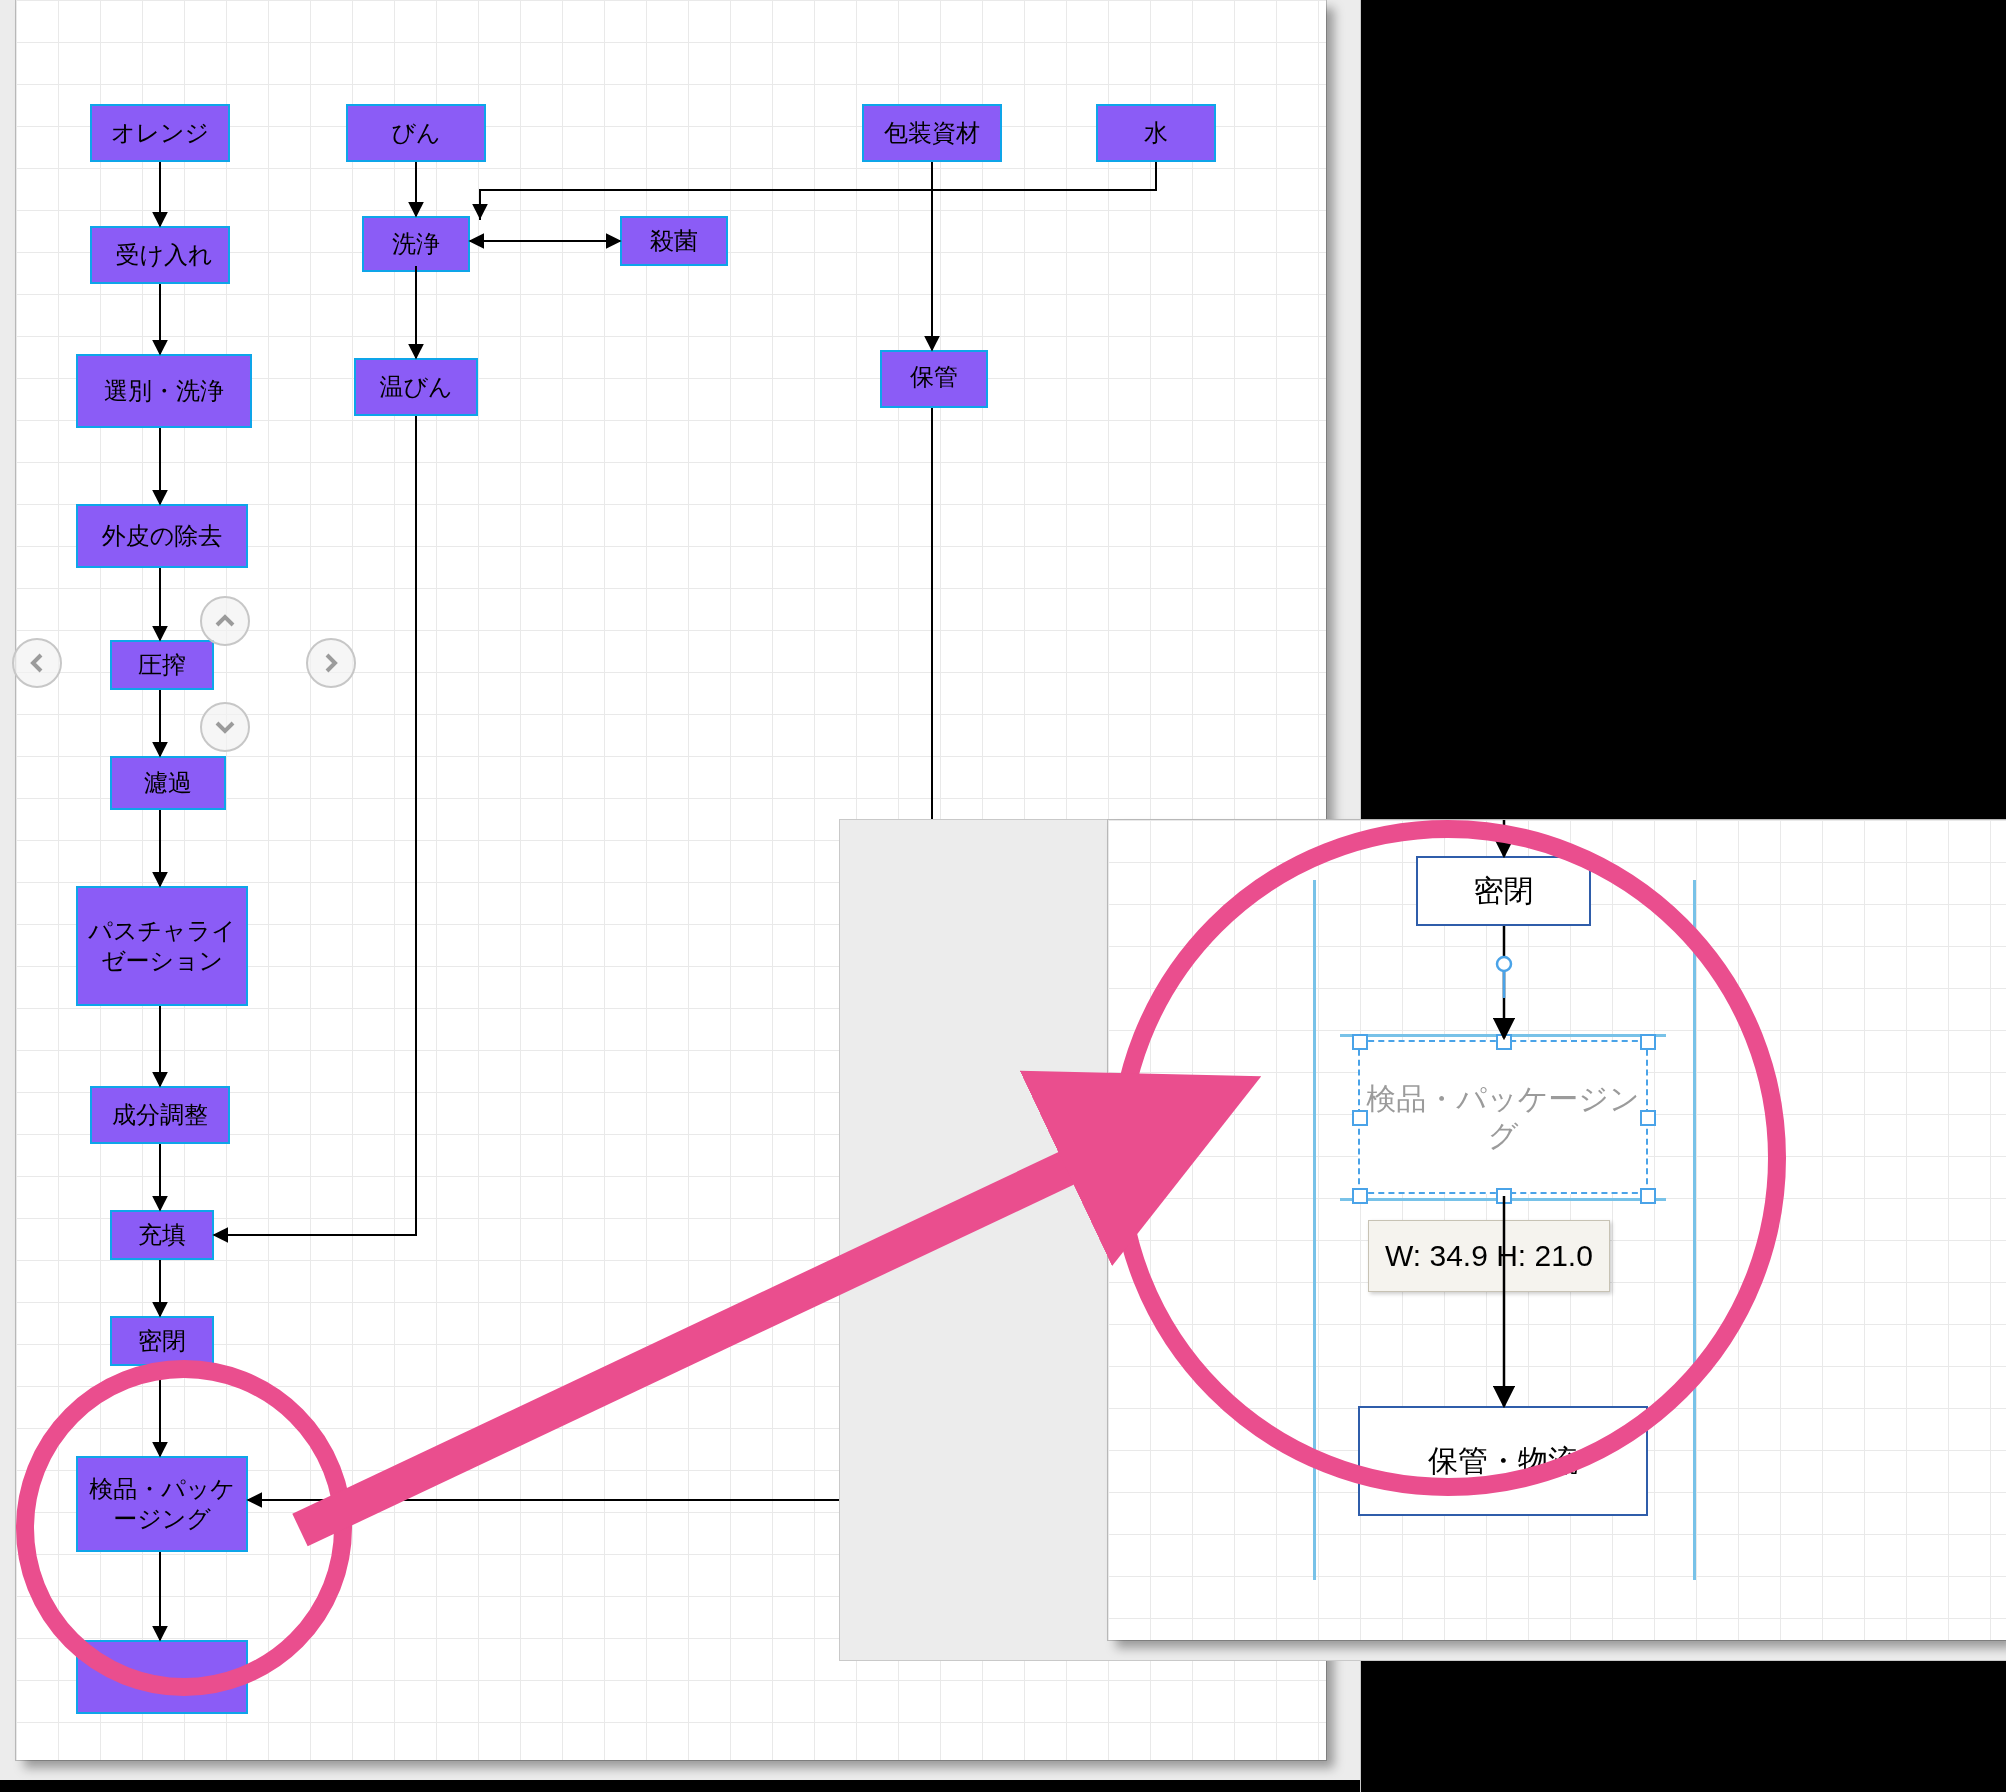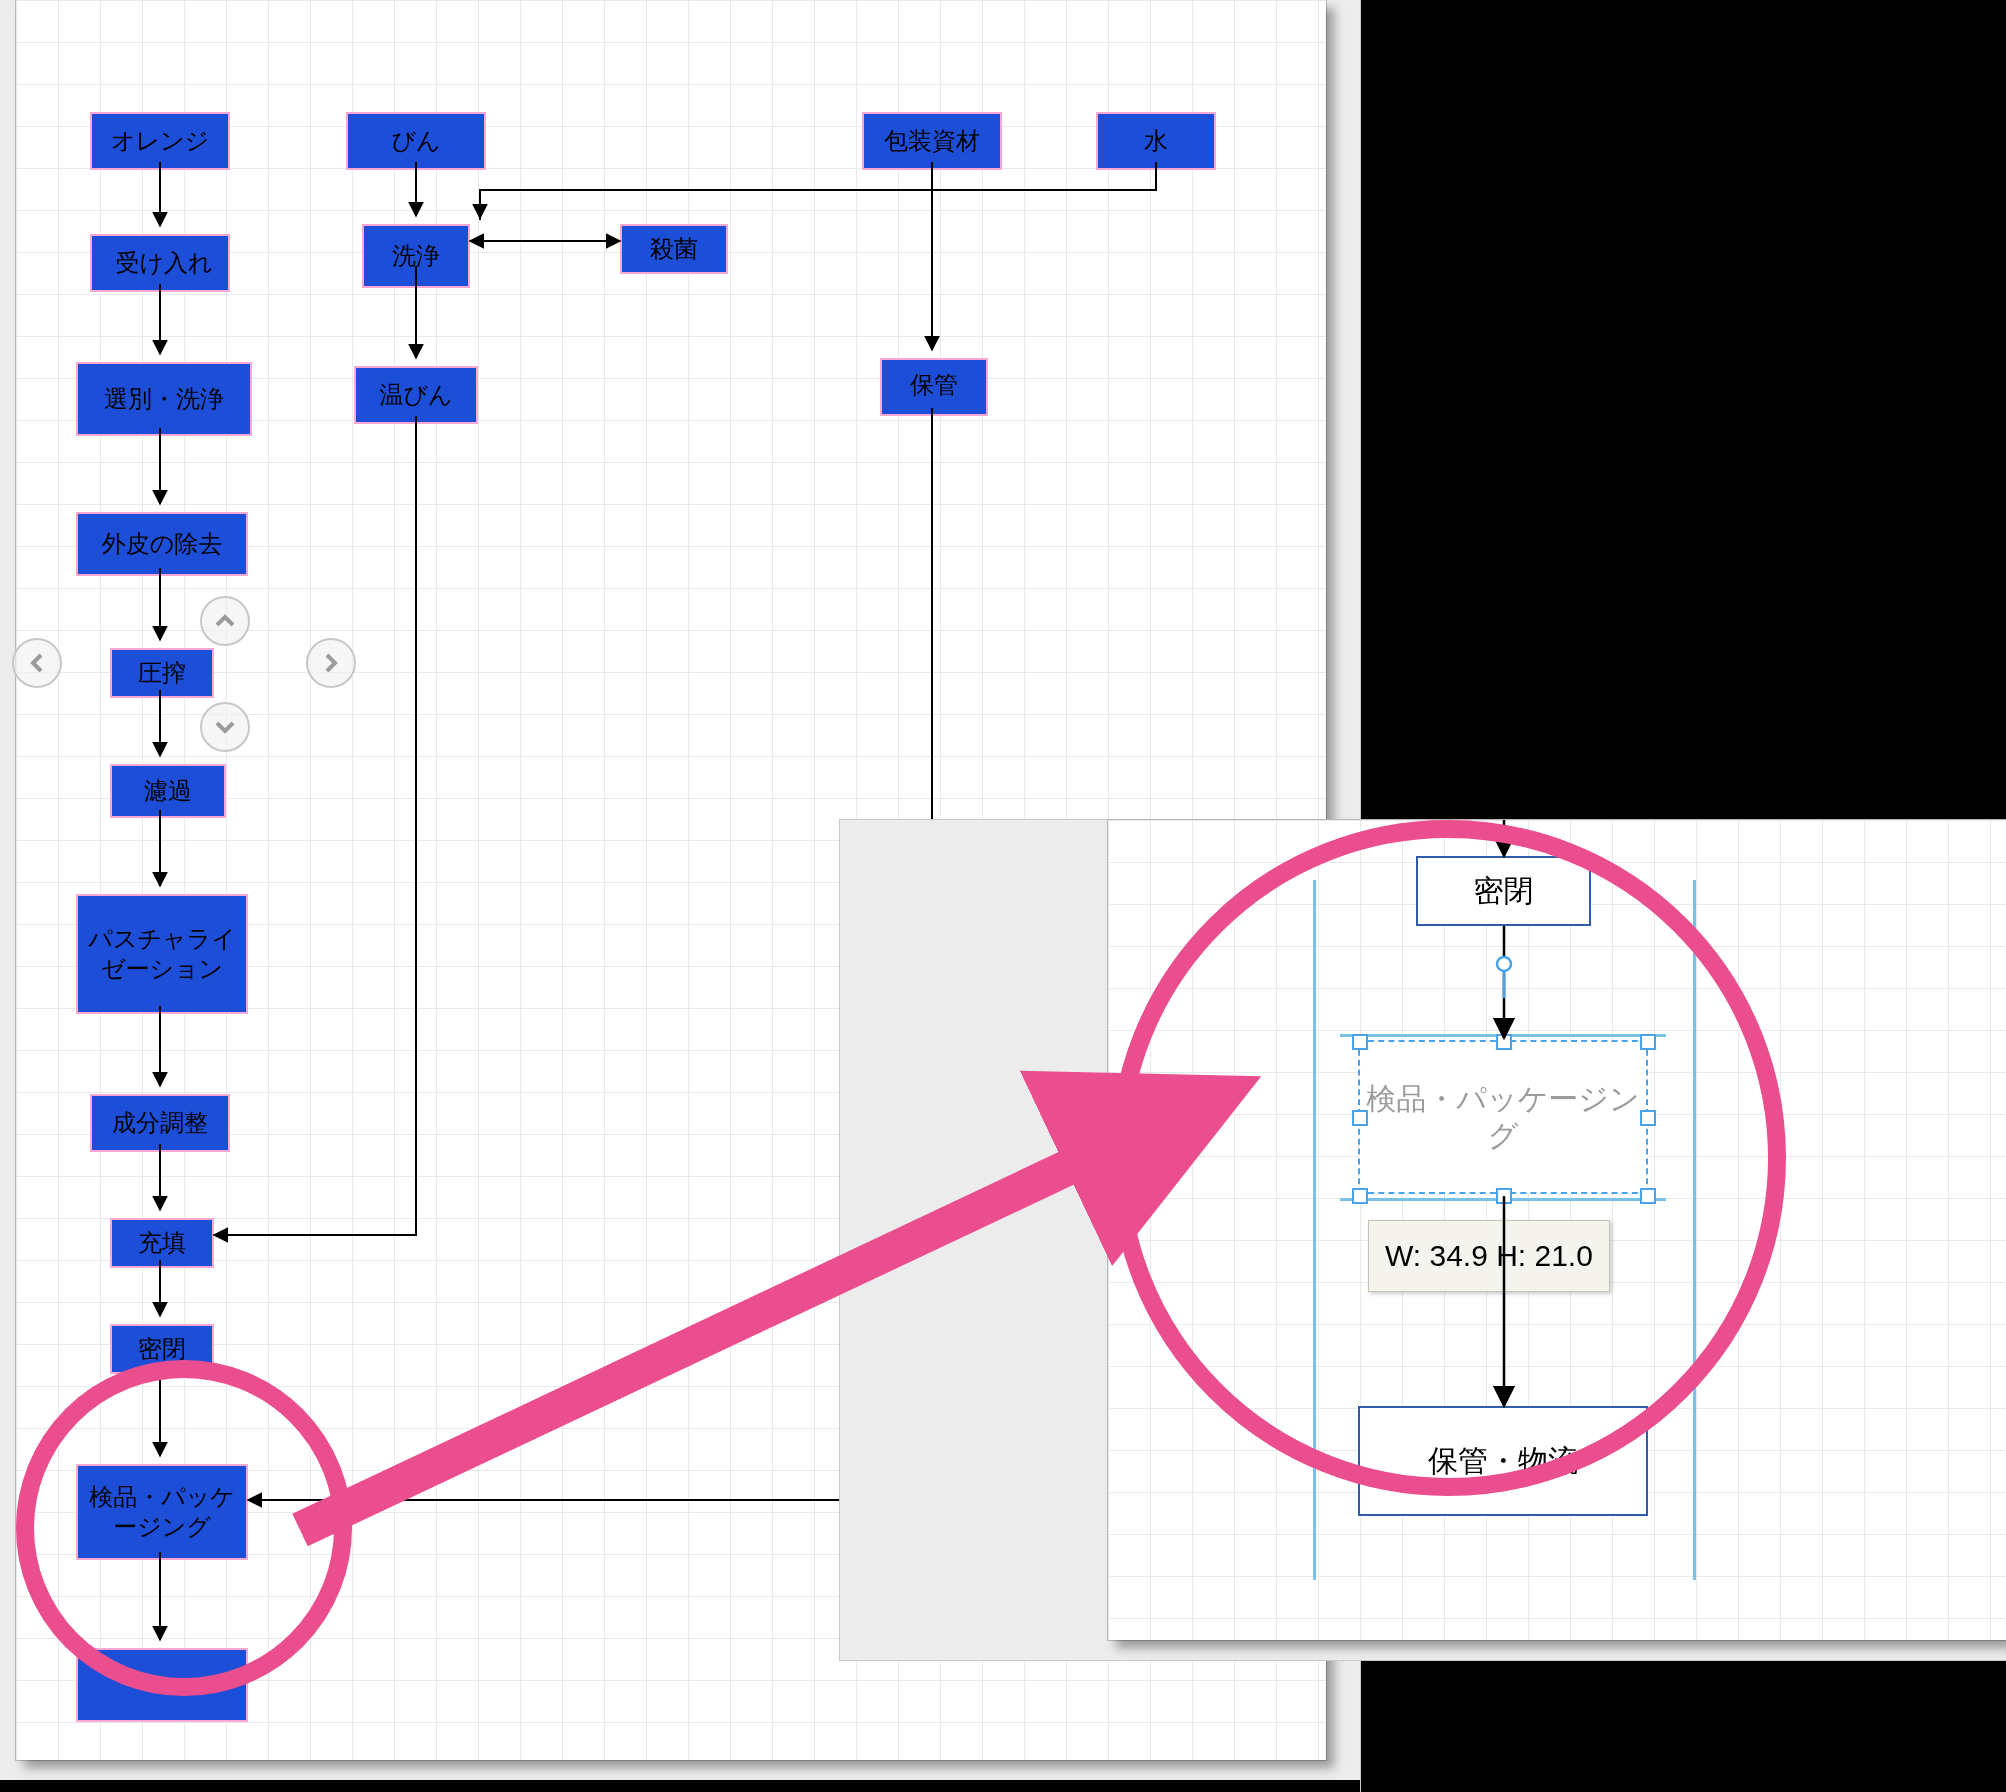--- a/index.html
+++ b/index.html
@@ -11,21 +11,21 @@
     background-size:42px 42px;}
   .panel{position:absolute;box-shadow:0 0 0 1px #c9c9c9;}
   #panelA{left:0;top:0;width:1360px;height:1792px;}
   #panelA .pagebg{position:absolute;left:0;top:0;width:1360px;height:1780px;background:#ececec;}
   #panelA .page{position:absolute;left:16px;top:0;width:1310px;height:1760px;box-shadow:8px 8px 10px rgba(0,0,0,.35),0 0 0 1px #bbb;}
   #panelB{left:840px;top:820px;width:1166px;height:840px;}
   #panelB .pagebg{position:absolute;left:0;top:0;width:1166px;height:840px;background:#ececec;}
   #panelB .page{position:absolute;left:268px;top:0;width:898px;height:820px;box-shadow:8px 8px 10px rgba(0,0,0,.35),0 0 0 1px #bbb;}
 
   
-  .node{position:absolute;border:2px solid #f9a8d4;background:#1d4ed8;display:flex;align-items:center;justify-content:center;text-align:center;font-size:24px;line-height:1.25;color:#000;padding:4px;box-sizing:border-box;margin-top:8px;}
+  .node{position:absolute;border:2px solid #0ea5e9;background:#8b5cf6;display:flex;align-items:center;justify-content:center;text-align:center;font-size:24px;line-height:1.25;color:#000;padding:4px;box-sizing:border-box;}
   .title{position:absolute;font-weight:bold;font-size:28px;color:#000;text-decoration:underline;}
 
   
   svg.wires{position:absolute;left:0;top:0;pointer-events:none;}
 
   
   .navbtn{position:absolute;width:46px;height:46px;border-radius:50%;border:2px solid #c7c7c7;background:#f2f2f2aa;display:flex;align-items:center;justify-content:center;}
   .navbtn svg{stroke:#9b9b9b;fill:#9b9b9b;}
 
   
@@ -57,21 +57,21 @@
     <div class="node" style="left:110px;top:640px; width:104px;height:50px;">圧搾</div>
     <div class="node" style="left:110px;top:756px; width:116px;height:54px;">濾過</div>
     <div class="node" style="left:76px; top:886px; width:172px;height:120px;">パスチャライゼーション</div>
     <div class="node" style="left:90px; top:1086px;width:140px;height:58px;">成分調整</div>
     <div class="node" style="left:110px;top:1210px;width:104px;height:50px;">充填</div>
     <div class="node" style="left:110px;top:1316px;width:104px;height:50px;">密閉</div>
     <div class="node" style="left:76px; top:1456px;width:172px;height:96px;">検品・パッケージング</div>
     <div class="node" style="left:76px; top:1640px;width:172px;height:74px;"></div>
 
     <div class="node" style="left:346px;top:104px;width:140px;height:58px;">びん</div>
-    <div class="node" style="left:362px;top:216px;width:108px;height:64px;">洗浄</div>
+    <div class="node" style="left:362px;top:216px;width:108px;height:56px;">洗浄</div>
     <div class="node" style="left:620px;top:216px;width:108px;height:50px;">殺菌</div>
     <div class="node" style="left:354px;top:358px;width:124px;height:58px;">温びん</div>
 
     <div class="node" style="left:862px; top:104px;width:140px;height:58px;">包装資材</div>
     <div class="node" style="left:1096px;top:104px;width:120px;height:58px;">水</div>
     <div class="node" style="left:880px; top:350px;width:108px;height:58px;font-family:Liberation Mono, monospace;">保管</div>
 
     <svg class="wires" width="1360" height="1780">
       <defs>
         <marker id="ah" viewBox="0 0 10 10" refX="9" refY="5" markerWidth="8" markerHeight="8" orient="auto">

